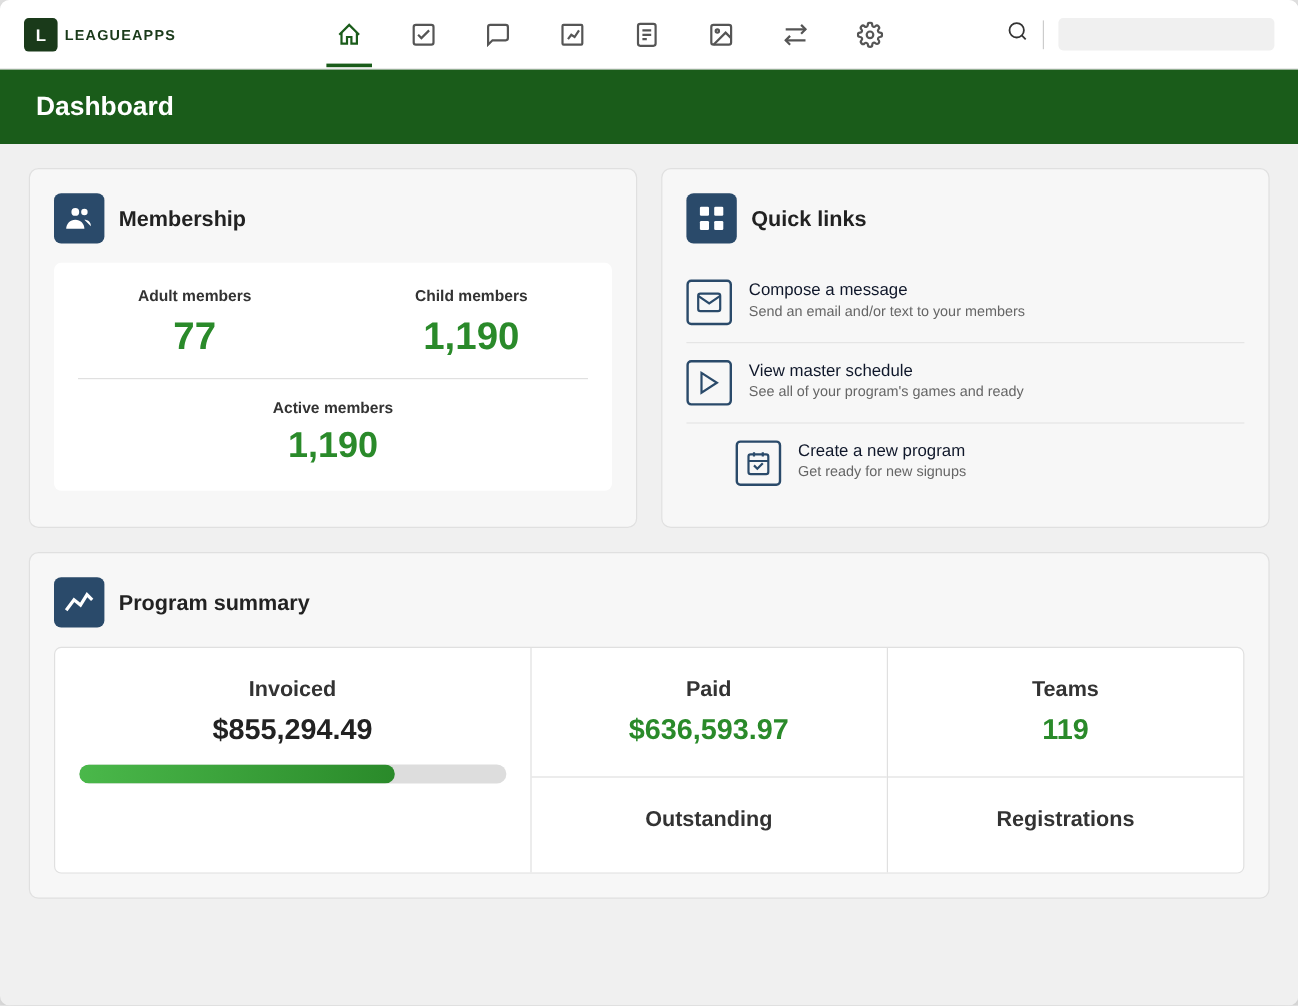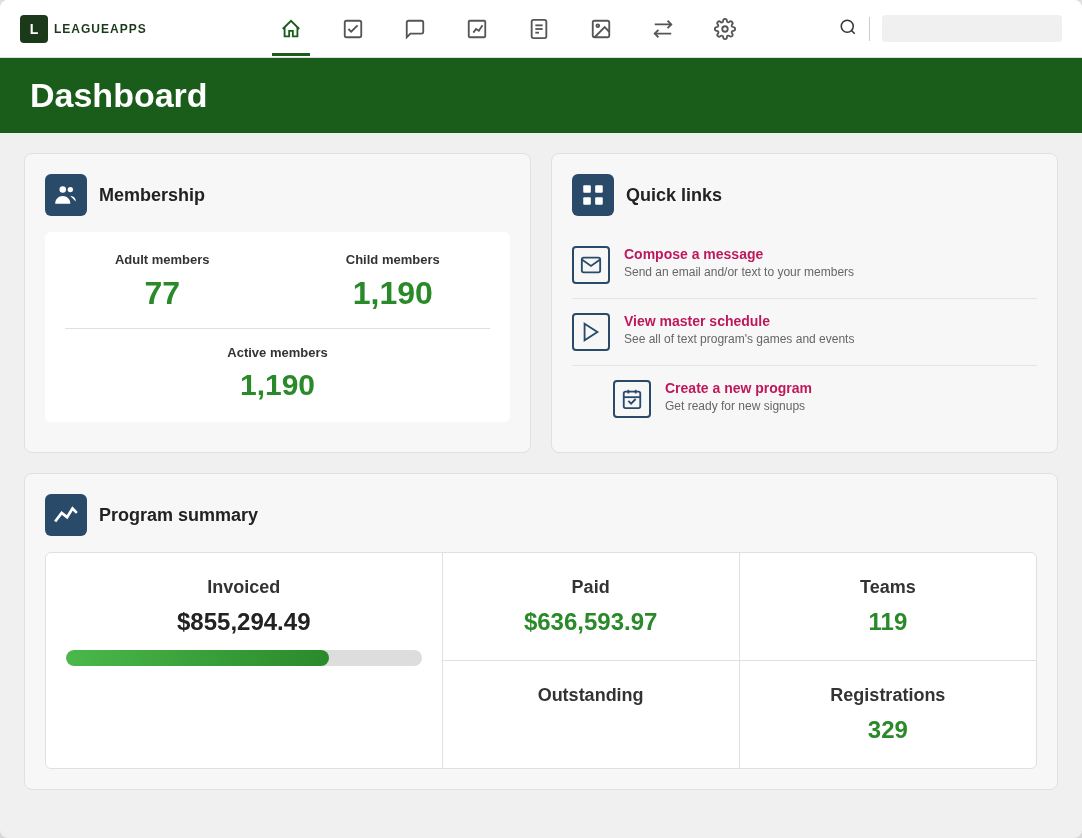--- a/index.html
+++ b/index.html
@@ -105,21 +105,21 @@
       width: 180px;
       outline: none;
     }
     
     .dashboard-header {
       background: #1a5c1a;
       padding: 18px 30px;
       color: white;
     }
     .dashboard-title {
-      font-size: 34px;
+      font-size: 22px;
       font-weight: 700;
       color: white;
     }
     
     .main-content {
       padding: 20px 24px;
     }
     .top-row {
       display: flex;
       gap: 20px;
@@ -226,22 +226,22 @@
       width: 22px;
       height: 22px;
       stroke: #2a4a6a;
       fill: none;
     }
     .ql-text {
       flex: 1;
     }
     .ql-title {
       font-size: 14px;
-      font-weight: 700;
-      color: #be185d;
+      font-weight: 400;
+      color: #0f172a;
       margin-bottom: 3px;
     }
     .ql-desc {
       font-size: 12px;
       color: #666;
     }
     
     .program-summary-card {
       width: 100%;
     }
@@ -469,21 +469,21 @@
         </div>
 
         <div class="quick-link-item">
           <div class="ql-icon">
             <svg viewBox="0 0 24 24">
               <path d="M5 3l14 9-14 9V3z" stroke="#2a4a6a" stroke-width="2" fill="none"></path>
             </svg>
           </div>
           <div class="ql-text">
             <div class="ql-title">View master schedule</div>
-            <div class="ql-desc">See all of text program's games and events</div>
+            <div class="ql-desc">See all of your program's games and ready</div>
           </div>
         </div>
 
         <div class="quick-link-item">
           <div class="ql-icon">
             <svg viewBox="0 0 24 24">
               <rect x="3" y="4" width="18" height="18" rx="2" stroke="#2a4a6a" stroke-width="2" fill="none"></rect>
               <line x1="16" y1="2" x2="16" y2="6" stroke="#2a4a6a" stroke-width="2"></line>
               <line x1="8" y1="2" x2="8" y2="6" stroke="#2a4a6a" stroke-width="2"></line>
               <line x1="3" y1="10" x2="21" y2="10" stroke="#2a4a6a" stroke-width="2"></line>
@@ -529,21 +529,20 @@
           </div>
         </div>
 
         <div class="right-right-col-pair">
           <div class="prog-stat-cell">
             <div class="prog-stat-label">Teams</div>
             <div class="prog-stat-value green">119</div>
           </div>
           <div class="prog-stat-cell">
             <div class="prog-stat-label">Registrations</div>
-            <div class="prog-stat-value green">329</div>
           </div>
         </div>
 
       </div>
     </div>
 
   </div>
 
 </div>
 

